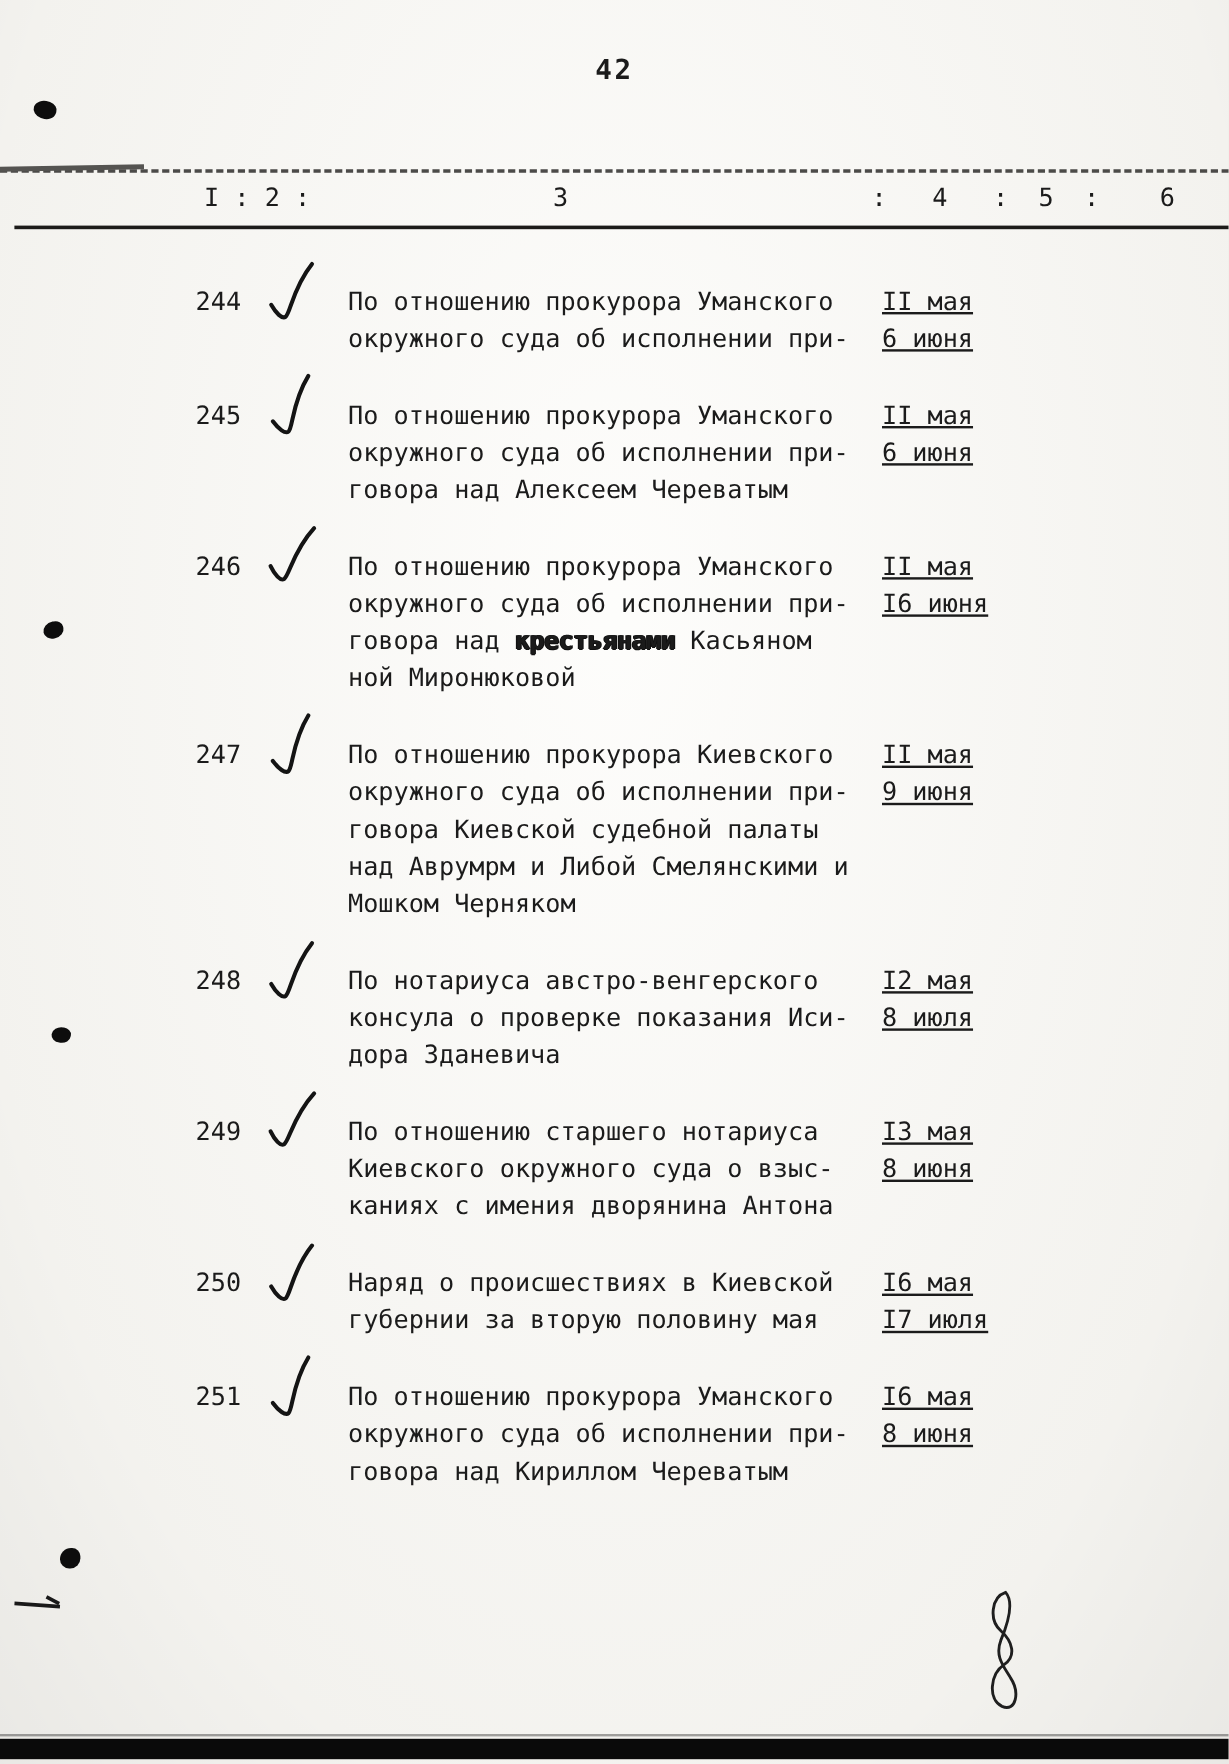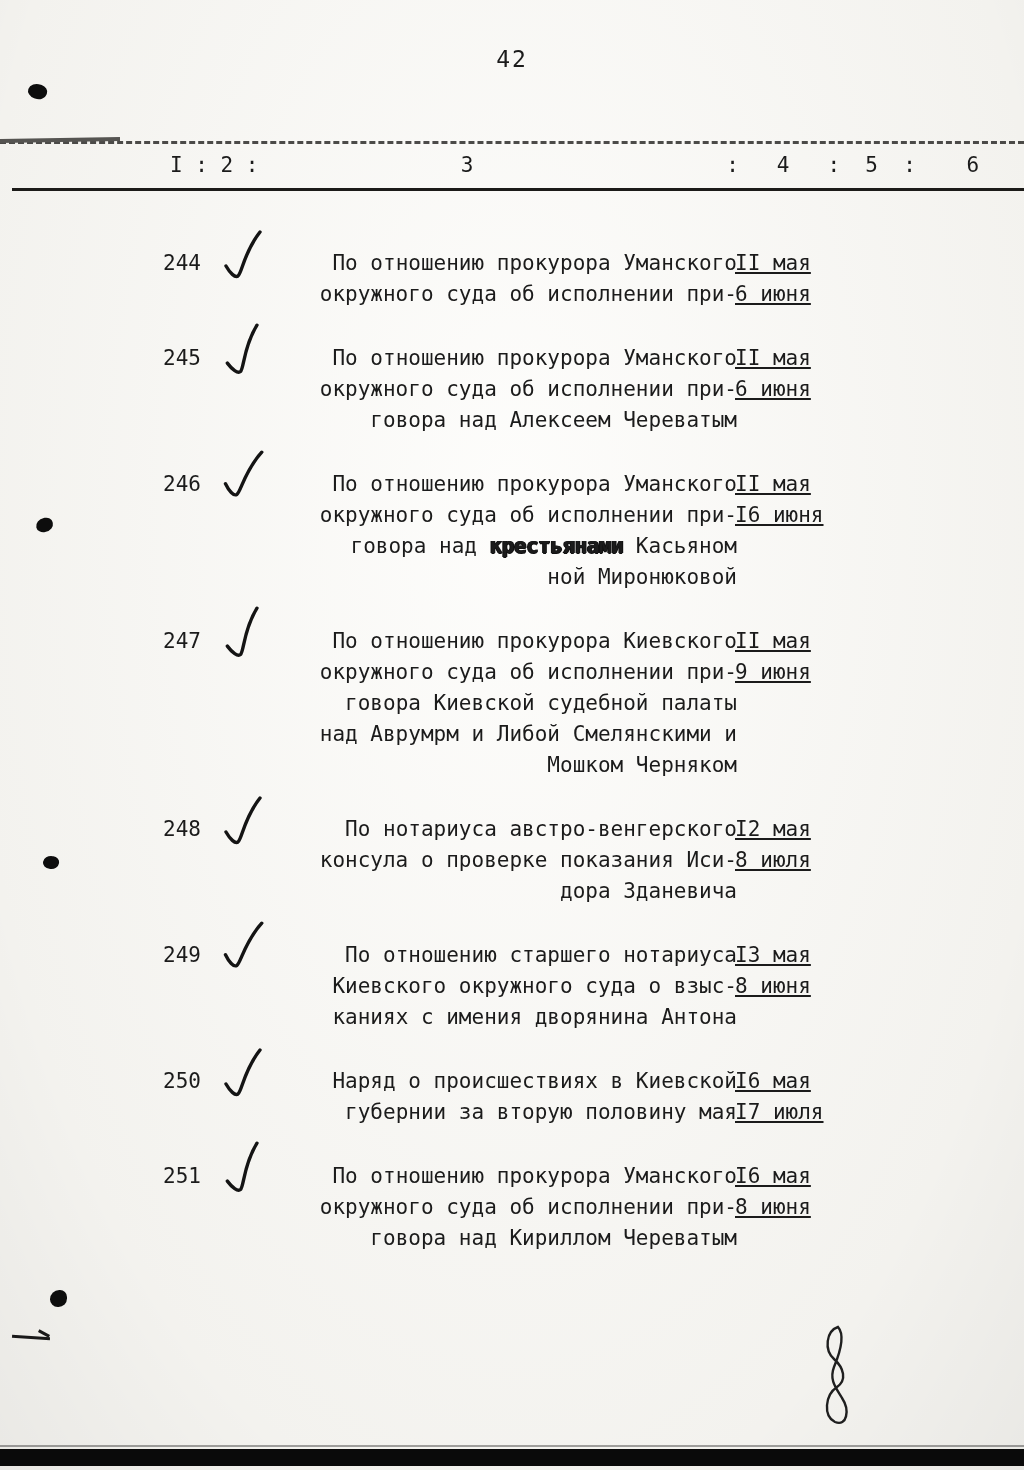--- a/index.html
+++ b/index.html
@@ -23,21 +23,21 @@
     overflow: hidden;
   }
   .page-number {
     position: absolute;
     top: 46px;
     left: 0;
     width: 100%;
     text-align: center;
     font-size: 23px;
     letter-spacing: 2px;
-    font-weight: normal;
+    font-weight: bold;
   }
   .rule-dashed {
     position: absolute;
     top: 141px;
     left: 0;
     width: 100%;
     height: 0;
     border-top: 3px dashed #2e2d2b;
     opacity: 0.85;
   }
@@ -72,21 +72,20 @@
     top: 236px;
     left: 0;
     right: 0;
   }
   .entry {
     position: relative;
     padding-left: 163px;
     display: flex;
     margin-bottom: 33px;
     align-items: flex-start;
-    margin-top: 12px;
   }
   .entry-number {
     width: 57px;
     font-size: 21px;
     line-height: 31px;
     flex: 0 0 57px;
   }
   .entry-check {
     position: relative;
     width: 70px;
@@ -101,21 +100,21 @@
     height: 56px;
   }
   .entry:nth-child(2n) .entry-check svg { transform: rotate(-7deg); }
   .entry:nth-child(3n) .entry-check svg { transform: rotate(4deg) translateY(-2px); }
   .entry-desc {
     width: 447px;
     flex: 0 0 447px;
     font-size: 21px;
     line-height: 31px;
   }
-  .desc-line { white-space: pre; text-align: right; }
+  .desc-line { white-space: pre; }
   .overstruck {
     font-weight: bold;
     text-shadow: 0.9px 0 #111, -0.9px 0 #111, 0 0.6px #111;
     letter-spacing: -0.5px;
   }
   .entry-dates {
     position: absolute;
     left: 735px;
     top: 0;
     font-size: 21px;

